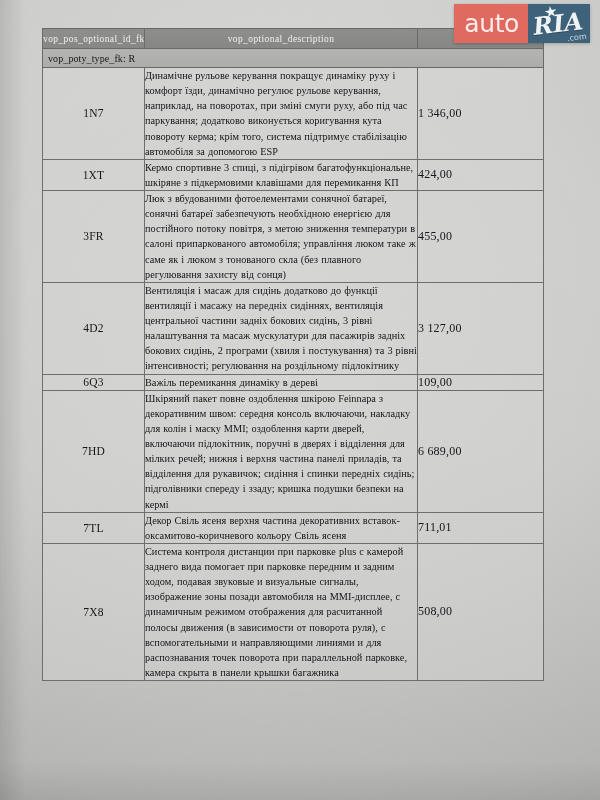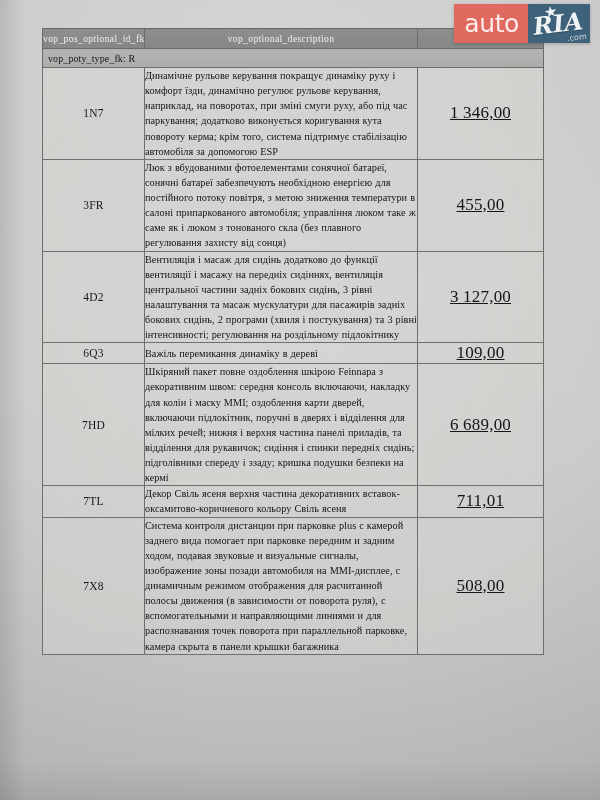--- a/index.html
+++ b/index.html
@@ -164,27 +164,26 @@
   td.c-desc {
     font-size: 10.3px;
     color: #15151a;
     line-height: 1.47;
     padding: 5px 7px 5px 7px;
     text-align: left;
     word-spacing: 0.5px;
     margin-top: 16px;
   }
   td.c-price {
-    font-size: 17px;
+    font-size: 12px;
     color: #15151a;
-    text-align: center;
+    text-align: left;
     padding-right: 6px;
     white-space: nowrap;
     letter-spacing: 0.2px;
-    text-decoration: underline;
   }
 
   .col-code  { width: 102px; }
   .col-desc  { width: 273px; }
   .col-price { width: 126px; }
 </style>
 </head>
 <body>
 
 <div class="page-scan"></div>
@@ -208,20 +207,25 @@
         <td colspan="3">vop_poty_type_fk: R</td>
       </tr>
     </thead>
     <tbody id="rows-body">
         <tr>
           <td class="c-code">1N7</td>
           <td class="c-desc">Динамічне рульове керування      покращує динаміку руху і комфорт їзди,  динамічно регулює рульове керування, наприклад, на поворотах, при зміні смуги  руху, або під час паркування; додатково  виконується коригування кута повороту  керма; крім того, система підтримує   стабілізацію автомобіля за допомогою ESP</td>
           <td class="c-price">1 346,00</td>
         </tr>
         <tr>
+          <td class="c-code">1XT</td>
+          <td class="c-desc">Кермо спортивне 3 спиці, з підігрівом багатофункціональне, шкіряне з   підкермовими клавішами для перемикання  КП</td>
+          <td class="c-price">424,00</td>
+        </tr>
+        <tr>
           <td class="c-code">3FR</td>
           <td class="c-desc">Люк з вбудованими фотоелементами  сонячної батареї, сонячні батареї   забезпечують необхідною енергією  для постійного потоку повітря, з метою  зниження температури в салоні  припаркованого автомобіля; управління  люком таке ж саме як і люком з  тонованого скла (без плавного регулювання захисту від сонця)</td>
           <td class="c-price">455,00</td>
         </tr>
         <tr>
           <td class="c-code">4D2</td>
           <td class="c-desc">Вентиляція і масаж для сидінь       додатково до функції вентиляції і масажу  на передніх сидіннях, вентиляція центральної частини задніх бокових   сидінь, 3 рівні налаштування та масаж   мускулатури для пасажирів задніх бокових сидінь, 2 програми (хвиля і   постукування) та 3 рівні інтенсивності;  регулювання на роздільному підлокітнику</td>
           <td class="c-price">3 127,00</td>
         </tr>
         <tr>

